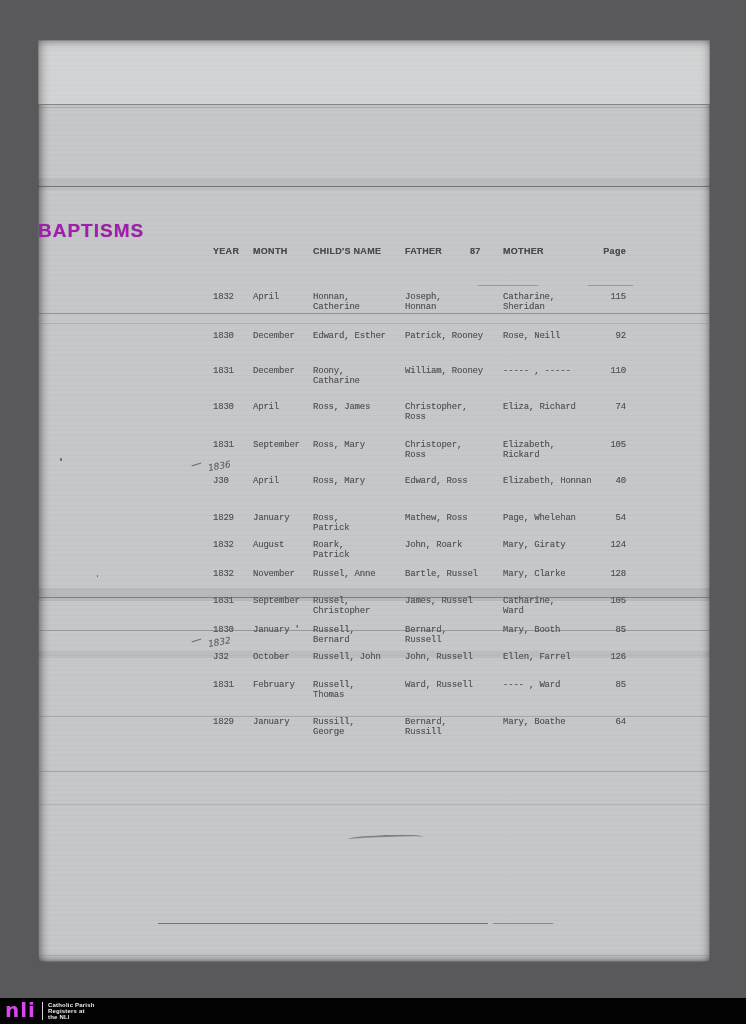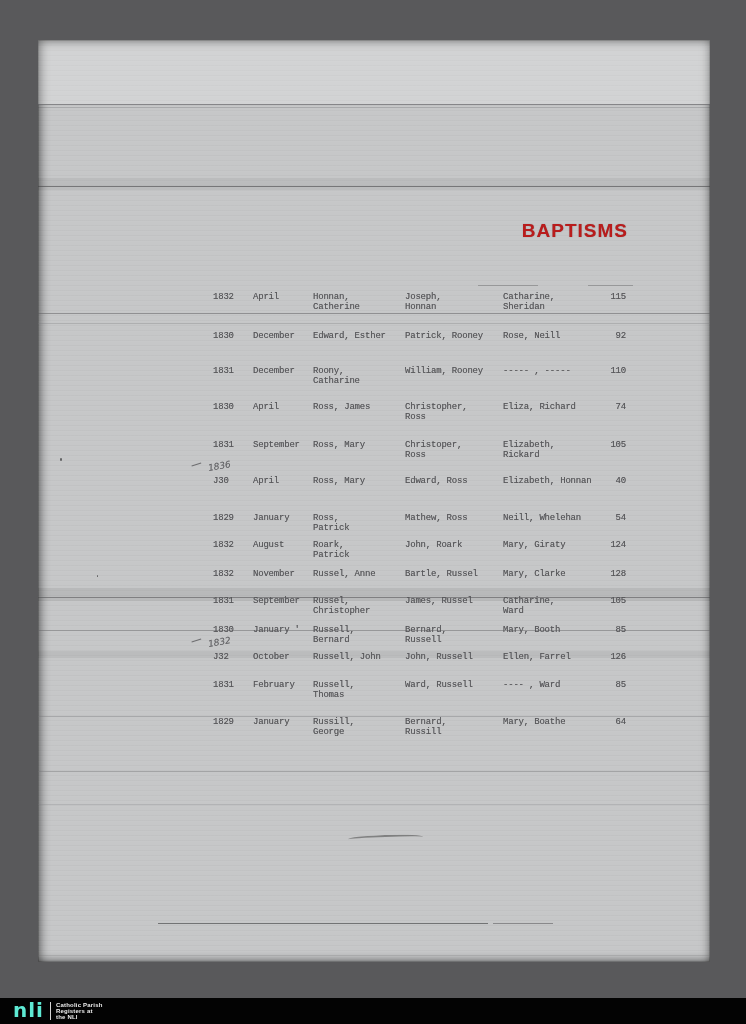--- a/index.html
+++ b/index.html
@@ -46,23 +46,23 @@
   .stroke  {top:795px;left:310px;width:75px;height:4px;border-top:2px solid rgba(60,60,60,0.5);
             border-radius:50%;transform:rotate(-2deg);}
   .l-i     {top:883px;left:120px;width:330px;height:1px;background:rgba(45,45,47,0.55);}
   .l-i2    {top:883px;left:455px;width:60px;height:1px;background:rgba(45,45,47,0.4);}
   .l-j     {top:915px;height:1px;background:rgba(120,120,122,0.2);}
   .speck   {width:2px;height:3px;border-radius:2px;background:rgba(35,35,37,0.6);}
   .sp1{left:22px;top:418px;} .sp2{left:59px;top:535px;width:1px;height:2px;}
 
   
   .title{
-    position:absolute;top:180px;left:0;width:590px;text-align:right;
+    position:absolute;top:180px;left:0;width:590px;
     font:bold 19px "Liberation Sans",sans-serif;letter-spacing:1px;
-    color:#b91c1c;text-shadow:0 0 1px rgba(62,62,64,0.45);
+    color:#a21caf;text-shadow:0 0 1px rgba(62,62,64,0.45);
   }
   .thead{position:absolute;top:206px;left:0;width:100%;height:12px;}
   .thead span{
     position:absolute;font:bold 9px "Liberation Sans",sans-serif;
     color:#4a4a4c;letter-spacing:0.3px;text-shadow:0 0 0.5px rgba(74,74,76,0.6);
   }
   .c-year{left:175px;} .c-month{left:215px;} .c-child{left:275px;}
   .c-father{left:367px;} .c-87{left:432px;} .c-mother{left:465px;}
   .c-page{left:552px;width:36px;text-align:right;}
 
@@ -82,22 +82,22 @@
     content:'';position:absolute;left:-16px;top:-1px;width:10px;
     border-top:1.5px solid rgba(80,80,83,0.75);transform:rotate(-8deg);
   }
 
   
   .footer{
     position:absolute;left:0;bottom:0;width:100%;height:26px;
     background:#030303;display:flex;align-items:center;
   }
   .logo{
-    font:bold 20px/20px "DejaVu Sans",sans-serif;color:#5eead4;
-    margin:0 6px 2px 13px;letter-spacing:1px;
+    font:bold 20px/20px "DejaVu Sans",sans-serif;color:#d946ef;
+    margin:0 6px 2px 5px;letter-spacing:1px;
   }
   .fdiv{width:1px;height:18px;background:#d6d6d6;margin-right:5px;}
   .org span{
     display:block;font:bold 6px/6px "Liberation Sans",sans-serif;
     color:#ededed;letter-spacing:0.2px;
   }
   .site{
     margin-left:auto;margin-right:8px;
     font:14px "Liberation Sans",sans-serif;color:#c9c9ca;text-decoration:none;margin-top:48px;
   }
@@ -126,20 +126,29 @@
   <div class="hline l-h"></div>
   <div class="stroke"></div>
   <div class="hline l-i"></div>
   <div class="hline l-i2"></div>
   <div class="hline l-j"></div>
   <div class="speck sp1"></div>
   <div class="speck sp2"></div>
 
   <div class="title">BAPTISMS</div>
 
+  <div class="thead">
+    <span class="c-year">YEAR</span>
+    <span class="c-month">MONTH</span>
+    <span class="c-child">CHILD'S NAME</span>
+    <span class="c-father">FATHER</span>
+    <span class="c-87">87</span>
+    <span class="c-mother">MOTHER</span>
+    <span class="c-page">Page</span>
+  </div>
 
   <div id="register-table">
       <div class="trow" style="top: 253px;">
         <span class="cell c-year">1832</span>
         <span class="cell c-month">April</span>
         <span class="cell c-child">Honnan,
 Catherine</span>
         <span class="cell c-father">Joseph,
 Honnan</span>
         <span class="cell c-mother">Catharine,
@@ -190,21 +199,21 @@
         <span class="cell c-mother">Elizabeth, Honnan</span>
         <span class="cell c-page">40</span>
         <span class="annot">1836</span>
       </div>
       <div class="trow" style="top: 474px;">
         <span class="cell c-year">1829</span>
         <span class="cell c-month">January</span>
         <span class="cell c-child">Ross,
 Patrick</span>
         <span class="cell c-father">Mathew, Ross</span>
-        <span class="cell c-mother">Neill, Whelehan</span>
+        <span class="cell c-mother">Page, Whelehan</span>
         <span class="cell c-page">54</span>
       </div>
       <div class="trow" style="top: 501px;">
         <span class="cell c-year">1832</span>
         <span class="cell c-month">August</span>
         <span class="cell c-child">Roark,
 Patrick</span>
         <span class="cell c-father">John, Roark</span>
         <span class="cell c-mother">Mary, Giraty</span>
         <span class="cell c-page">124</span>

